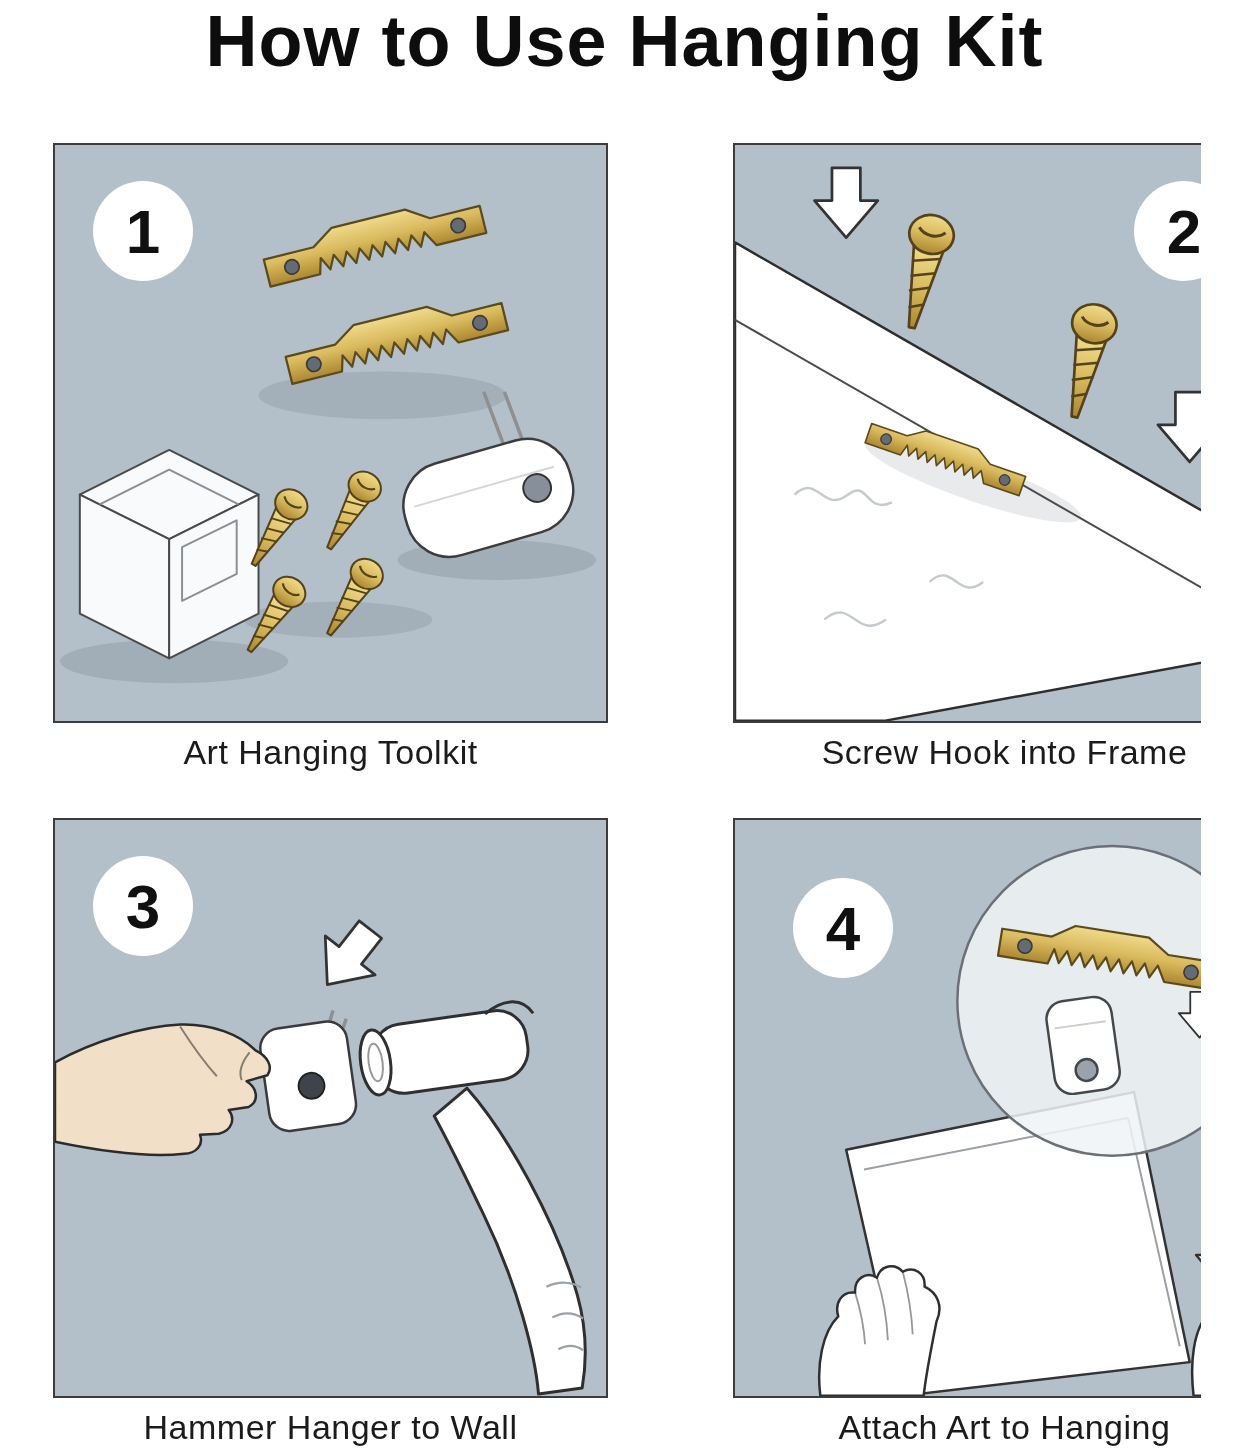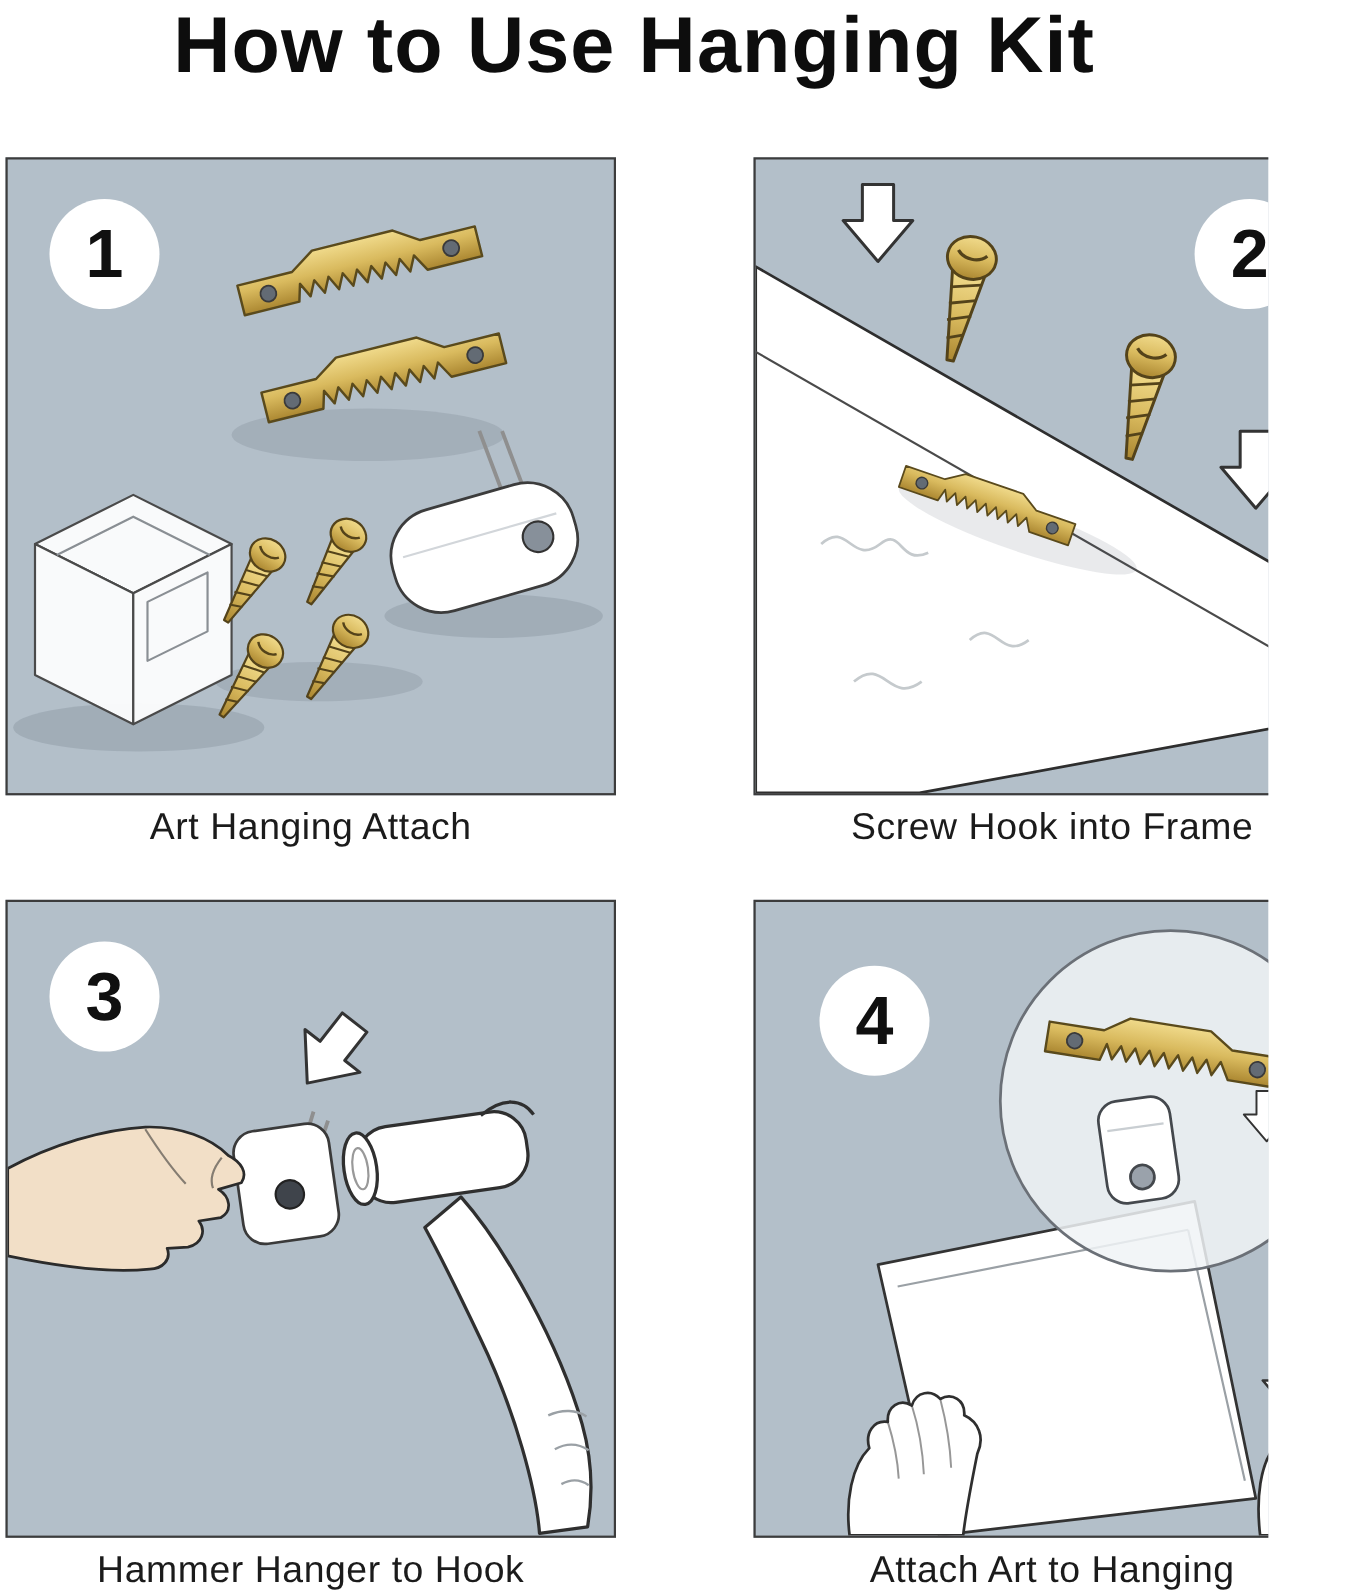--- a/index.html
+++ b/index.html
@@ -1,18 +1,18 @@
 <!DOCTYPE html>
 <html style="--panel-background: #b3bfc9; --brass-light: #f0da8b; --brass: #d9ba5e; --brass-dark: #ab8731; --outline: #2f2f2f; --skin: #f2dfc7; --background: #ffffff;"><head>
 <meta charset="utf-8">
 <style>
   html,body{margin:0;padding:0;background:#fff;}
   .page{
     position:relative;width:1153px;height:1448px;background:#fff;
-    font-family:"Liberation Sans",sans-serif;overflow:hidden;
+    font-family:"Liberation Sans",sans-serif;overflow:hidden;margin-left:48px;
   }
   .title{
     position:absolute;top:0;left:0;width:100%;margin:0;
     text-align:center;font-size:72px;font-weight:700;letter-spacing:1px;
     color:#0d0d0d;
   }
   .cell{position:absolute;}
   .cell1{left:5px;top:143px;width:555px;}
   .cell2{left:685px;top:143px;width:543px;}
   .cell3{left:5px;top:818px;width:555px;}
@@ -100,21 +100,21 @@
 
         <g transform="translate(448,352) rotate(-16)">
           <path d="M18,-42 L13,-104 M38,-36 L33,-98" stroke="#8f8f8f" stroke-width="3.5" fill="none"></path>
           <rect x="-98" y="-48" width="172" height="96" rx="44" fill="#ffffff" stroke="#3c3c3c" stroke-width="2.5"></rect>
           <path d="M-86,-12 L60,-12" stroke="#d2d6da" stroke-width="2"></path>
           <circle cx="38" cy="4" r="14" fill="#87909a" stroke="#333333" stroke-width="2"></circle>
         </g>
       </svg>
       <div class="badge badge-tl">1</div>
     </div>
-    <div class="caption">Art Hanging Attach</div>
+    <div class="caption">Art Hanging Toolkit</div>
   </section>
 
   <section class="cell cell2">
     <div class="panel">
       <svg class="illu" viewBox="0 0 543 580">
         <defs>
           <linearGradient id="gold2" x1="0" y1="0" x2="0" y2="1">
             <stop offset="0" stop-color="#f0da8b"></stop>
               <stop offset="0.5" stop-color="#d9ba5e"></stop>
               <stop offset="1" stop-color="#ab8731"></stop>
@@ -189,21 +189,21 @@
           <g transform="translate(402,232) rotate(-8)">
             <rect x="-82" y="-34" width="156" height="70" rx="30" fill="#ffffff" stroke="#2f2f2f" stroke-width="3"></rect>
             <ellipse cx="-80" cy="1" rx="15" ry="33" fill="#ffffff" stroke="#2f2f2f" stroke-width="3"></ellipse>
             <ellipse cx="-80" cy="1" rx="7" ry="19" fill="none" stroke="#999999" stroke-width="2"></ellipse>
             <path d="M36,-32 C58,-46 76,-42 84,-26" fill="none" stroke="#2f2f2f" stroke-width="3"></path>
           </g>
         </g>
       </svg>
       <div class="badge badge-tl">3</div>
     </div>
-    <div class="caption">Hammer Hanger to Hook</div>
+    <div class="caption">Hammer Hanger to Wall</div>
   </section>
 
   <section class="cell cell4">
     <div class="panel">
       <svg class="illu" viewBox="0 0 543 580">
         <defs>
           <linearGradient id="gold4" x1="0" y1="0" x2="0" y2="1">
             <stop offset="0" stop-color="#f0da8b"></stop>
               <stop offset="0.5" stop-color="#d9ba5e"></stop>
               <stop offset="1" stop-color="#ab8731"></stop>

